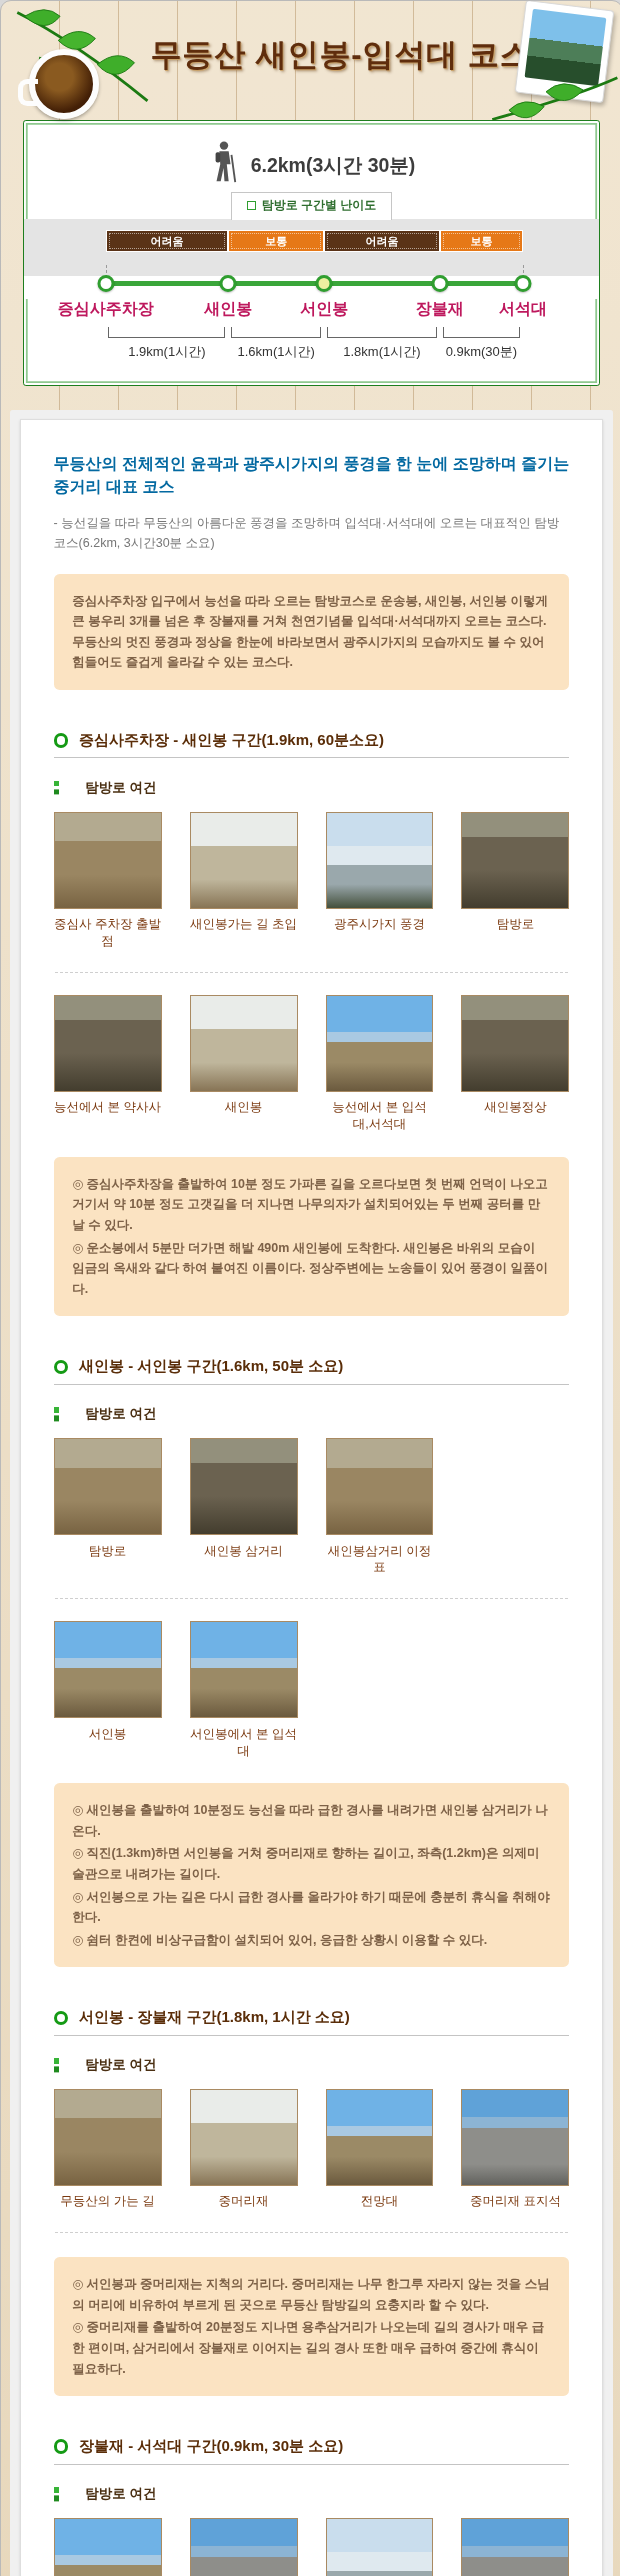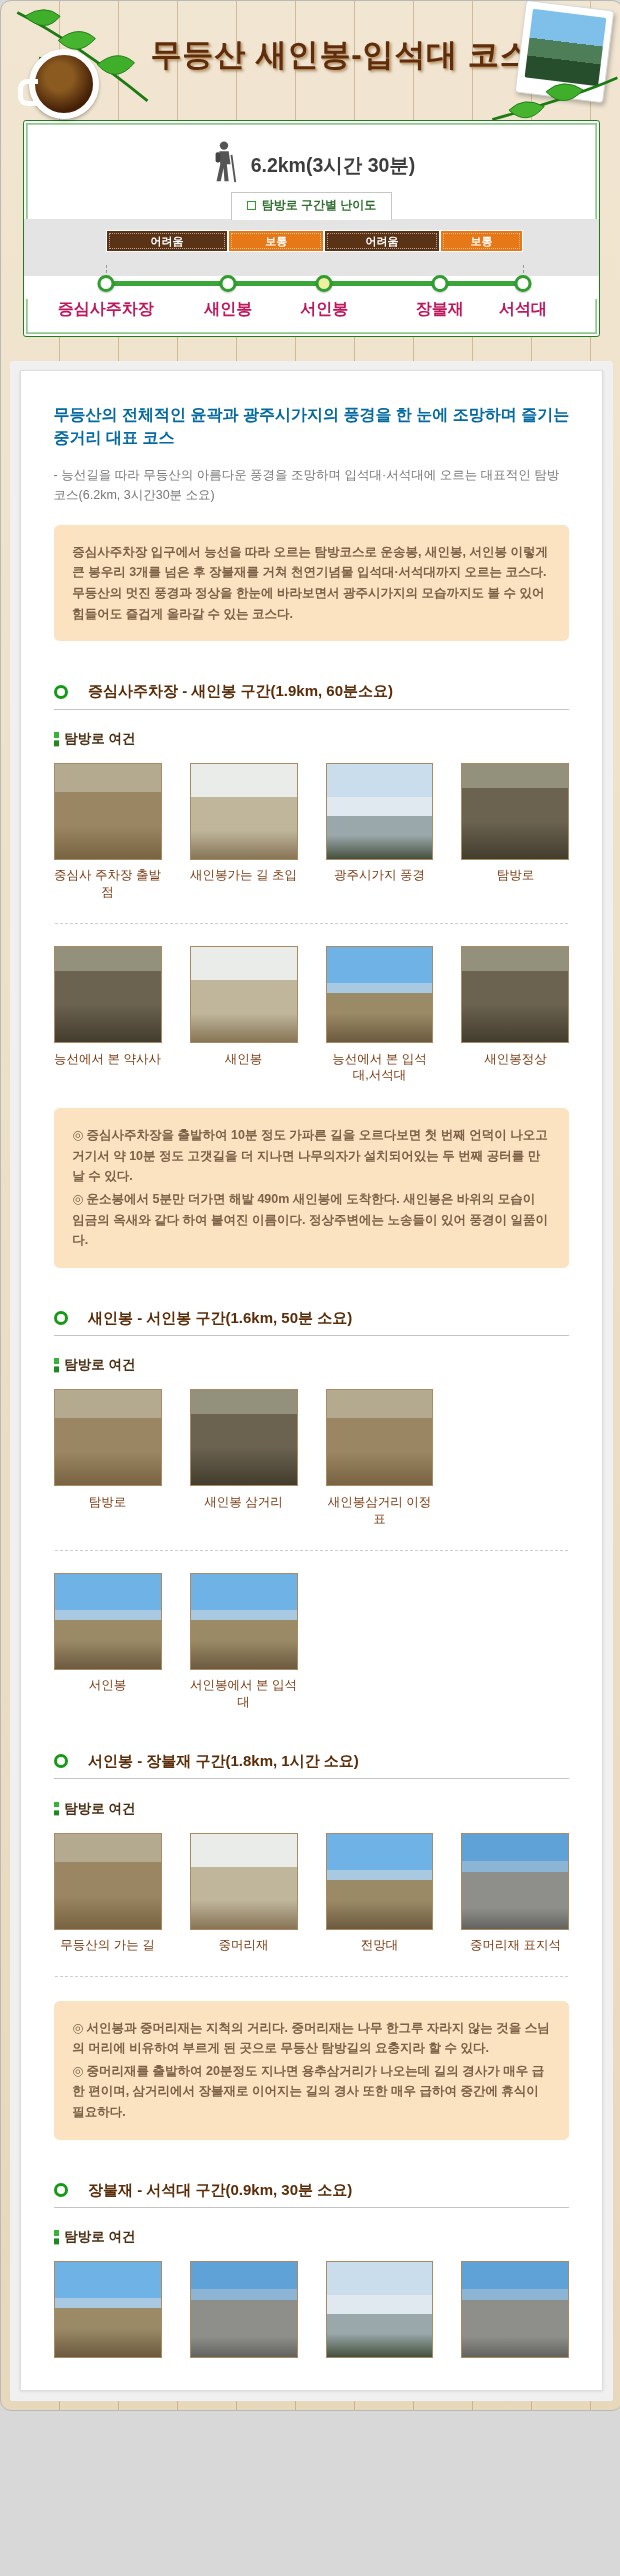--- a/index.html
+++ b/index.html
@@ -53,24 +53,24 @@
   .seg{position:absolute;top:0;text-align:center;}
   .brk{height:10.2px;border-left:0.9px solid #666;border-right:0.9px solid #666;border-bottom:0.9px solid #666;margin:0 2.8px;}
   .seg span{display:block;margin-top:4.6px;font-size:13px;color:#333;white-space:nowrap;}
   
   .main{margin:24px 9.3px 0;background:#f0f0f0;padding:9.3px;border-radius:2.8px;}
   .panel{background:#fff;border:0.9px solid #dedede;padding:28px 33px 32px;box-shadow:0 0.9px 2.8px rgba(0,0,0,.12);}
   .headline{font-size:16px;font-weight:bold;color:#0369a1;line-height:1.45;margin:3.7px 0 15px;}
   .summary{font-size:12.5px;color:#777;line-height:1.6;margin-bottom:20.4px;}
   .notebox{background:#fbe3c2;border-radius:5.6px;padding:15px 18.6px;font-size:12.5px;color:#7d6147;line-height:1.65;}
   .notebox p{margin:1.9px 0;font-weight:bold;}
-  .sec-title{display:flex;align-items:center;gap:20px;margin:41px 0 7.4px;font-size:15px;font-weight:bold;color:#5a2d08;}
+  .sec-title{display:flex;align-items:center;gap:11px;margin:41px 0 7.4px;font-size:15px;font-weight:bold;color:#5a2d08;}
   .ring{width:8.4px;height:8.4px;border:3.7px solid #159a15;border-radius:50%;background:#fff;flex:0 0 auto;}
   .sec-rule{border:none;border-top:0.9px solid #c4c4c4;margin:0 0 20.4px;}
-  .sub{display:flex;align-items:center;gap:5px;font-size:13.5px;font-weight:bold;color:#4a2f12;margin:0 0 15px;}
+  .sub{display:flex;align-items:center;gap:26px;font-size:13.5px;font-weight:bold;color:#4a2f12;margin:0 0 15px;}
   .sq{width:5.6px;height:5.6px;background:#37b437;box-shadow:0 8.4px 0 #1e8a1e;margin-bottom:8.4px;flex:0 0 auto;}
   .grid{display:grid;grid-template-columns:repeat(4,1fr);column-gap:11px;row-gap:16.7px;gap:28px;}
   .ph{margin:0;}
   .thumb{height:97px;border:0.9px solid #a98a62;box-sizing:border-box;}
   .ph figcaption{margin-top:7.4px;text-align:center;font-size:12.5px;color:#7b3a10;line-height:1.35;}
   .v-sky{background:linear-gradient(180deg,#6fb2e6 0 38%,#a9c9e2 38% 48%,#9b8a66 48% 70%,#6b5a3e 100%);}
   .v-city{background:linear-gradient(180deg,#c9dded 0 35%,#dfe9ef 35% 55%,#9aa8ac 55% 75%,#44503c 100%);}
   .v-forest{background:linear-gradient(180deg,#93907c 0 25%,#6b6250 25% 60%,#433d2e 100%);}
   .v-trail{background:linear-gradient(180deg,#b3aa90 0 30%,#9a8662 30% 65%,#786342 100%);}
   .v-rock{background:linear-gradient(180deg,#5fa2d8 0 28%,#8cb4d4 28% 40%,#8e8e8a 40% 78%,#62625e 100%);}
@@ -140,20 +140,38 @@
       <span class="node" style="left:72.3%"></span>
       <span class="node" style="left:86.8%"></span>
     </div>
     <div class="map-stations">
       <span style="left:14.2%">증심사주차장</span>
       <span style="left:35.5%">새인봉</span>
       <span style="left:52.2%">서인봉</span>
       <span style="left:72.3%">장불재</span>
       <span style="left:86.8%">서석대</span>
     </div>
+    <div class="map-segs">
+      <div class="seg" style="left:14.2%;width:21.3%">
+          <div class="brk"></div>
+          <span>1.9km(1시간)</span>
+        </div>
+      <div class="seg" style="left:35.5%;width:16.7%">
+          <div class="brk"></div>
+          <span>1.6km(1시간)</span>
+        </div>
+      <div class="seg" style="left:52.2%;width:20.1%">
+          <div class="brk"></div>
+          <span>1.8km(1시간)</span>
+        </div>
+      <div class="seg" style="left:72.3%;width:14.5%">
+          <div class="brk"></div>
+          <span>0.9km(30분)</span>
+        </div>
+    </div>
   </div>
 
   <div class="main">
     <div class="panel">
 
       <div class="headline">무등산의 전체적인 윤곽과 광주시가지의 풍경을 한 눈에 조망하며 즐기는 중거리 대표 코스</div>
       <div class="summary">- 능선길을 따라 무등산의 아름다운 풍경을 조망하며 입석대·서석대에 오르는 대표적인 탐방 코스(6.2km, 3시간30분 소요)</div>
       <div class="notebox">
         <p>증심사주차장 입구에서 능선을 따라 오르는 탐방코스로 운송봉, 새인봉, 서인봉 이렇게 큰 봉우리 3개를 넘은 후 장불재를 거쳐 천연기념물 입석대·서석대까지 오르는 코스다. 무등산의 멋진 풍경과 정상을 한눈에 바라보면서 광주시가지의 모습까지도 볼 수 있어 힘들어도 즐겁게 올라갈 수 있는 코스다.</p>
       </div>
@@ -239,20 +257,26 @@
         <div class="grid">
           <figure class="ph">
               <div class="thumb v-sky"></div>
               <figcaption>서인봉</figcaption>
             </figure>
           <figure class="ph">
               <div class="thumb v-sky"></div>
               <figcaption>서인봉에서 본 입석대</figcaption>
             </figure>
         </div>
+        <div class="notebox notes">
+          <p>◎ 새인봉을 출발하여 10분정도 능선을 따라 급한 경사를 내려가면 새인봉 삼거리가 나온다.</p>
+          <p>◎ 직진(1.3km)하면 서인봉을 거쳐 중머리재로 향하는 길이고, 좌측(1.2km)은 의제미술관으로 내려가는 길이다.</p>
+          <p>◎ 서인봉으로 가는 길은 다시 급한 경사를 올라가야 하기 때문에 충분히 휴식을 취해야 한다.</p>
+          <p>◎ 쉼터 한켠에 비상구급함이 설치되어 있어, 응급한 상황시 이용할 수 있다.</p>
+        </div>
       </section>
 
       <section>
         <h2 class="sec-title">
             <span class="ring"></span>
             <span>서인봉 - 장불재 구간(1.8km, 1시간 소요)</span>
           </h2>
         <hr class="sec-rule">
         <h3 class="sub">
             <span class="sq"></span>

